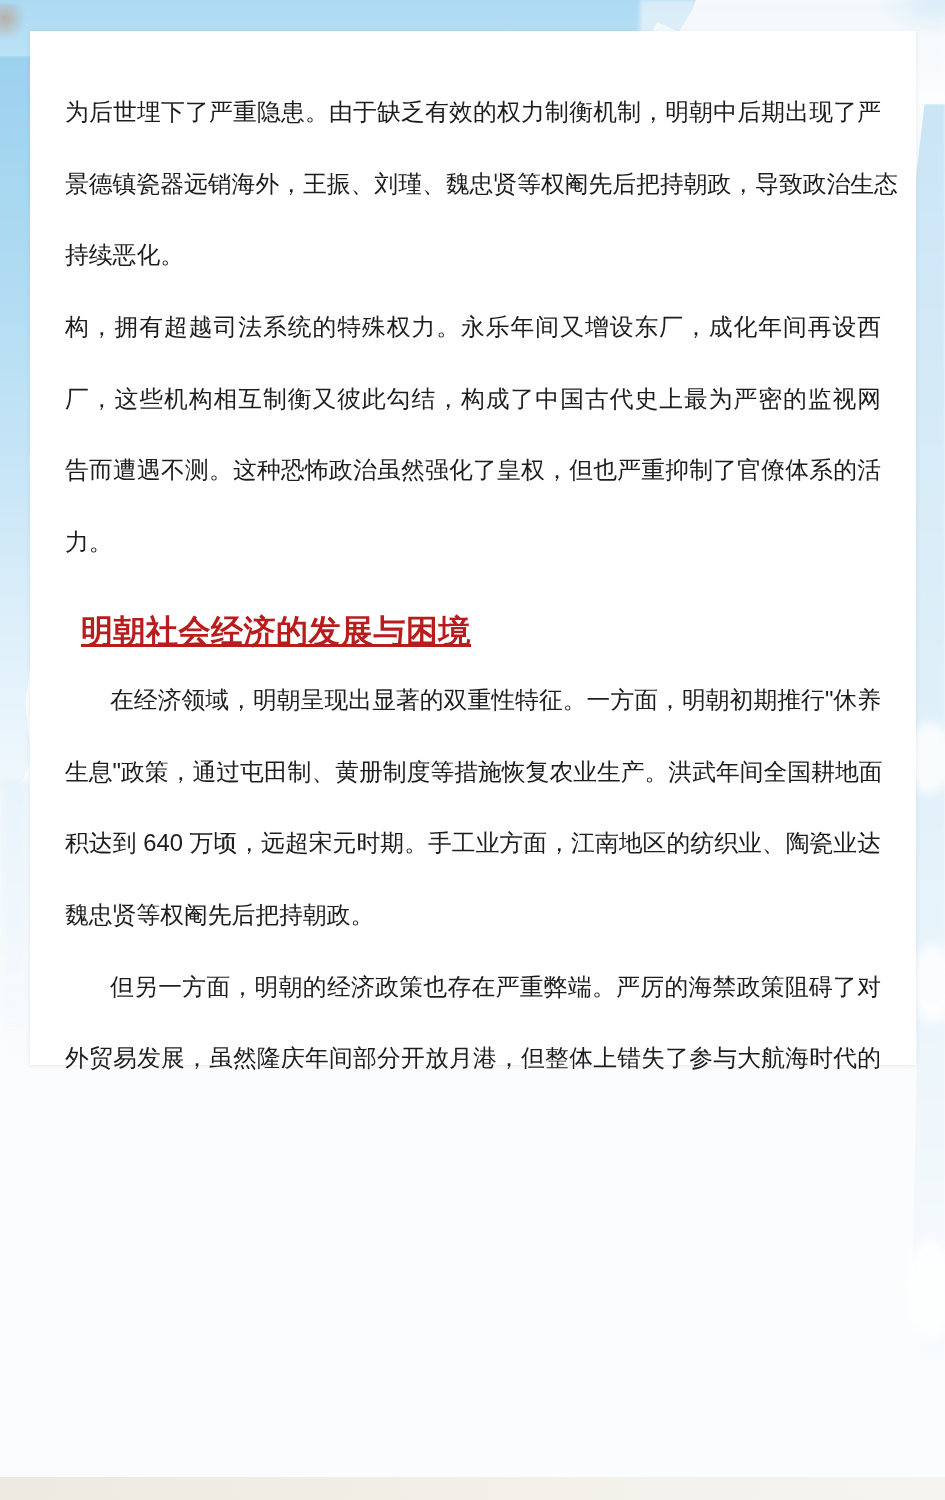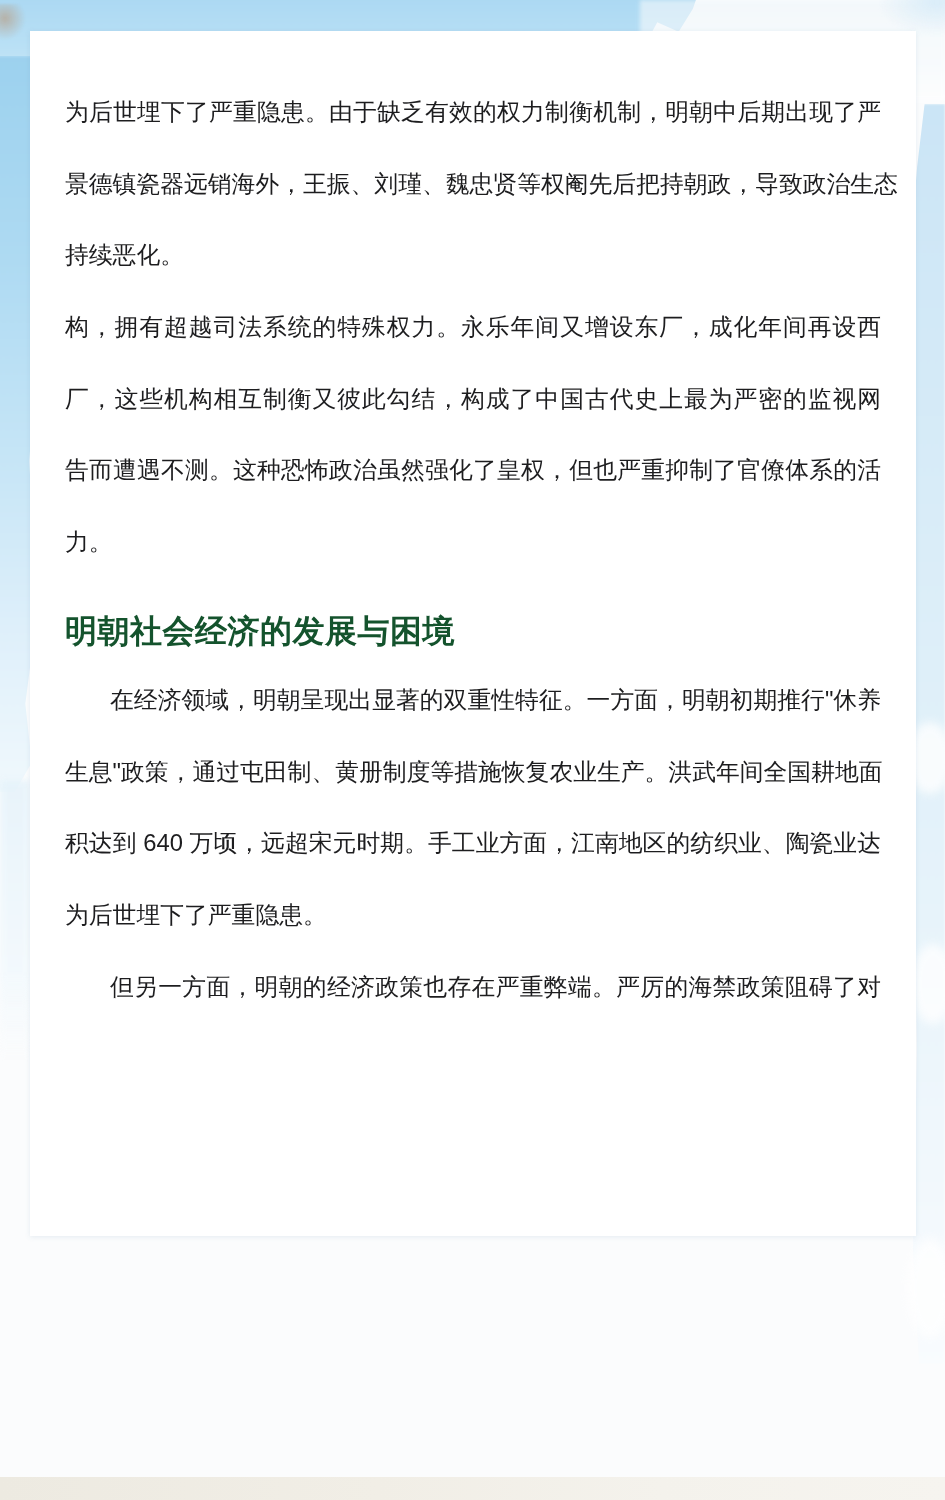--- a/index.html
+++ b/index.html
@@ -51,43 +51,44 @@
     left:-4px;top:4px;width:30px;height:36px;
     background:radial-gradient(ellipse at 30% 40%,rgba(186,143,106,.55) 0%,rgba(186,143,106,0) 70%);
     filter:blur(1px);
   }
   .strip-bottom{
     left:0;top:1477px;width:945px;height:23px;
     background:linear-gradient(90deg,#edeae1 0%,#f1eee6 40%,#f4f2ec 70%,#f6f4ef 100%);
   }
   
   .card{
-    position:absolute;left:30px;top:31px;width:886px;height:1205px;
+    position:absolute;left:30px;top:31px;width:886px;height:1034px;
     background:#ffffff;
     box-shadow:0 1px 5px rgba(110,150,175,.16);
   }
   .text-col{
     position:absolute;left:35px;top:45px;width:816px;
   }
   .line{
     font-size:23.8px;
     color:#1d1d1f;
     height:71.7px;line-height:71.7px;
     text-align:justify;text-align-last:justify;
     text-justify:inter-character;
     white-space:nowrap;
     overflow:visible;
   }
   .line.last{text-align-last:left;}
   .line.indent{text-indent:45px;}
   .heading{
-    margin:30px 0 10px 0;
-    font-size:32px;font-weight:700;color:#14532d;
+    margin:30px 0 10px 16px;
+    font-size:32px;font-weight:700;color:#b91c1c;
     height:46px;line-height:46px;
     letter-spacing:.5px;
+    text-decoration:underline;
   }
 </style>
 </head>
 <body>
 
 <div class="canvas">
 
   <div class="deco wash-top"></div>
   <div class="deco wash-top-fade"></div>
   <div class="deco wash-corner-right"></div>
@@ -115,22 +116,23 @@
         <div class="line">告而遭遇不测。这种恐怖政治虽然强化了皇权，但也严重抑制了官僚体系的活</div>
         <div class="line last">力。</div>
       </div>
 
       <div class="heading">明朝社会经济的发展与困境</div>
 
       <div>
         <div class="line indent">在经济领域，明朝呈现出显著的双重性特征。一方面，明朝初期推行"休养</div>
         <div class="line">生息"政策，通过屯田制、黄册制度等措施恢复农业生产。洪武年间全国耕地面</div>
         <div class="line">积达到 640 万顷，远超宋元时期。手工业方面，江南地区的纺织业、陶瓷业达</div>
-        <div class="line last">为后世埋下了严重隐患。</div>
+        <div class="line last">魏忠贤等权阉先后把持朝政。</div>
       </div>
 
       <div>
         <div class="line indent">但另一方面，明朝的经济政策也存在严重弊端。严厉的海禁政策阻碍了对</div>
+        <div class="line">外贸易发展，虽然隆庆年间部分开放月港，但整体上错失了参与大航海时代的</div>
       </div>
 
     </div>
   </div>
 </div>
 
 </body></html>

